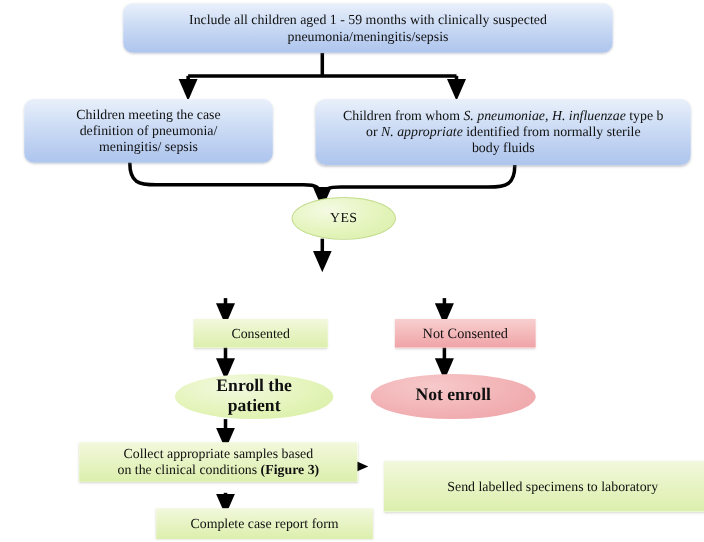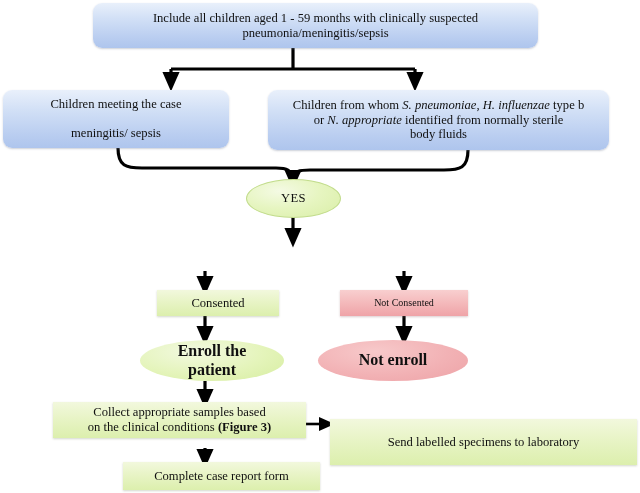--- a/index.html
+++ b/index.html
@@ -25,20 +25,21 @@
   .node {
     position: absolute;
     display: flex;
     align-items: center;
     justify-content: flex-start;
     text-align: center;
     box-sizing: border-box;
     color: #101010;
     line-height: 1.18;
     z-index: 2;
+    margin-left: 19px;
   }
   .node .txt {
     display: block;
     width: 100%;
     padding: 0 6px;
     box-sizing: border-box;
   }
   
   .blue {
     border-radius: 9px;
@@ -49,21 +50,21 @@
   
   .green {
     background: linear-gradient(to bottom, #f2f8dd 0%, #e8f4c6 45%, #dcefad 100%);
     box-shadow: 0 1px 2px rgba(130,140,110,0.35);
     font-size: 12.6px;
   }
   
   .pink {
     background: linear-gradient(to bottom, #f8cfcf 0%, #f4b9bb 50%, #efa3a7 100%);
     box-shadow: 0 1px 2px rgba(150,110,115,0.35);
-    font-size: 10px;
+    font-size: 13px;
   }
   
   .ellipse {
     border-radius: 50%;
   }
   .ell-green {
     background: radial-gradient(ellipse at 35% 30%, #f4fae4 0%, #e6f5c0 48%, #d9eea6 100%);
     border: 1px solid #c2dc8c;
   }
   .ell-green-plain {
@@ -131,21 +132,21 @@
   <div class="node blue" style="left:93px; top:3px; width:445px; height:45px;">
     <span class="txt">
       <span>Include all children aged 1 - 59 months with clinically suspected</span><br>
       <span>pneumonia/meningitis/sepsis</span>
     </span>
   </div>
 
   <div class="node blue" style="left:3px; top:90px; width:226px; height:58px;">
     <span class="txt">
       <span>Children meeting the case</span><br>
-      <br>
+      <span>definition of pneumonia/</span><br>
       <span>meningitis/ sepsis</span>
     </span>
   </div>
 
   <div class="node blue" style="left:268px; top:90px; width:341px; height:60px;">
     <span class="txt">
       <span>Children from whom </span><span class="ital">S. pneumoniae</span><span>, </span><span class="ital">H. influenzae</span><span> type b</span><br>
       <span>or </span><span class="ital">N. appropriate</span><span> identified from normally sterile</span><br>
       <span>body fluids</span>
     </span>

